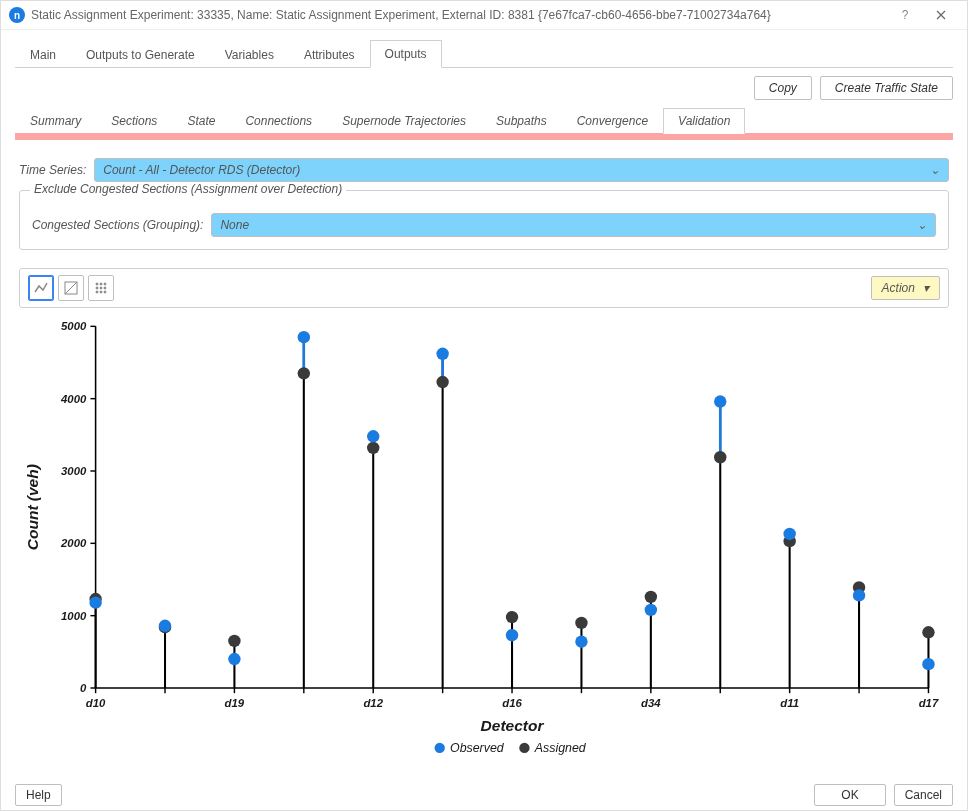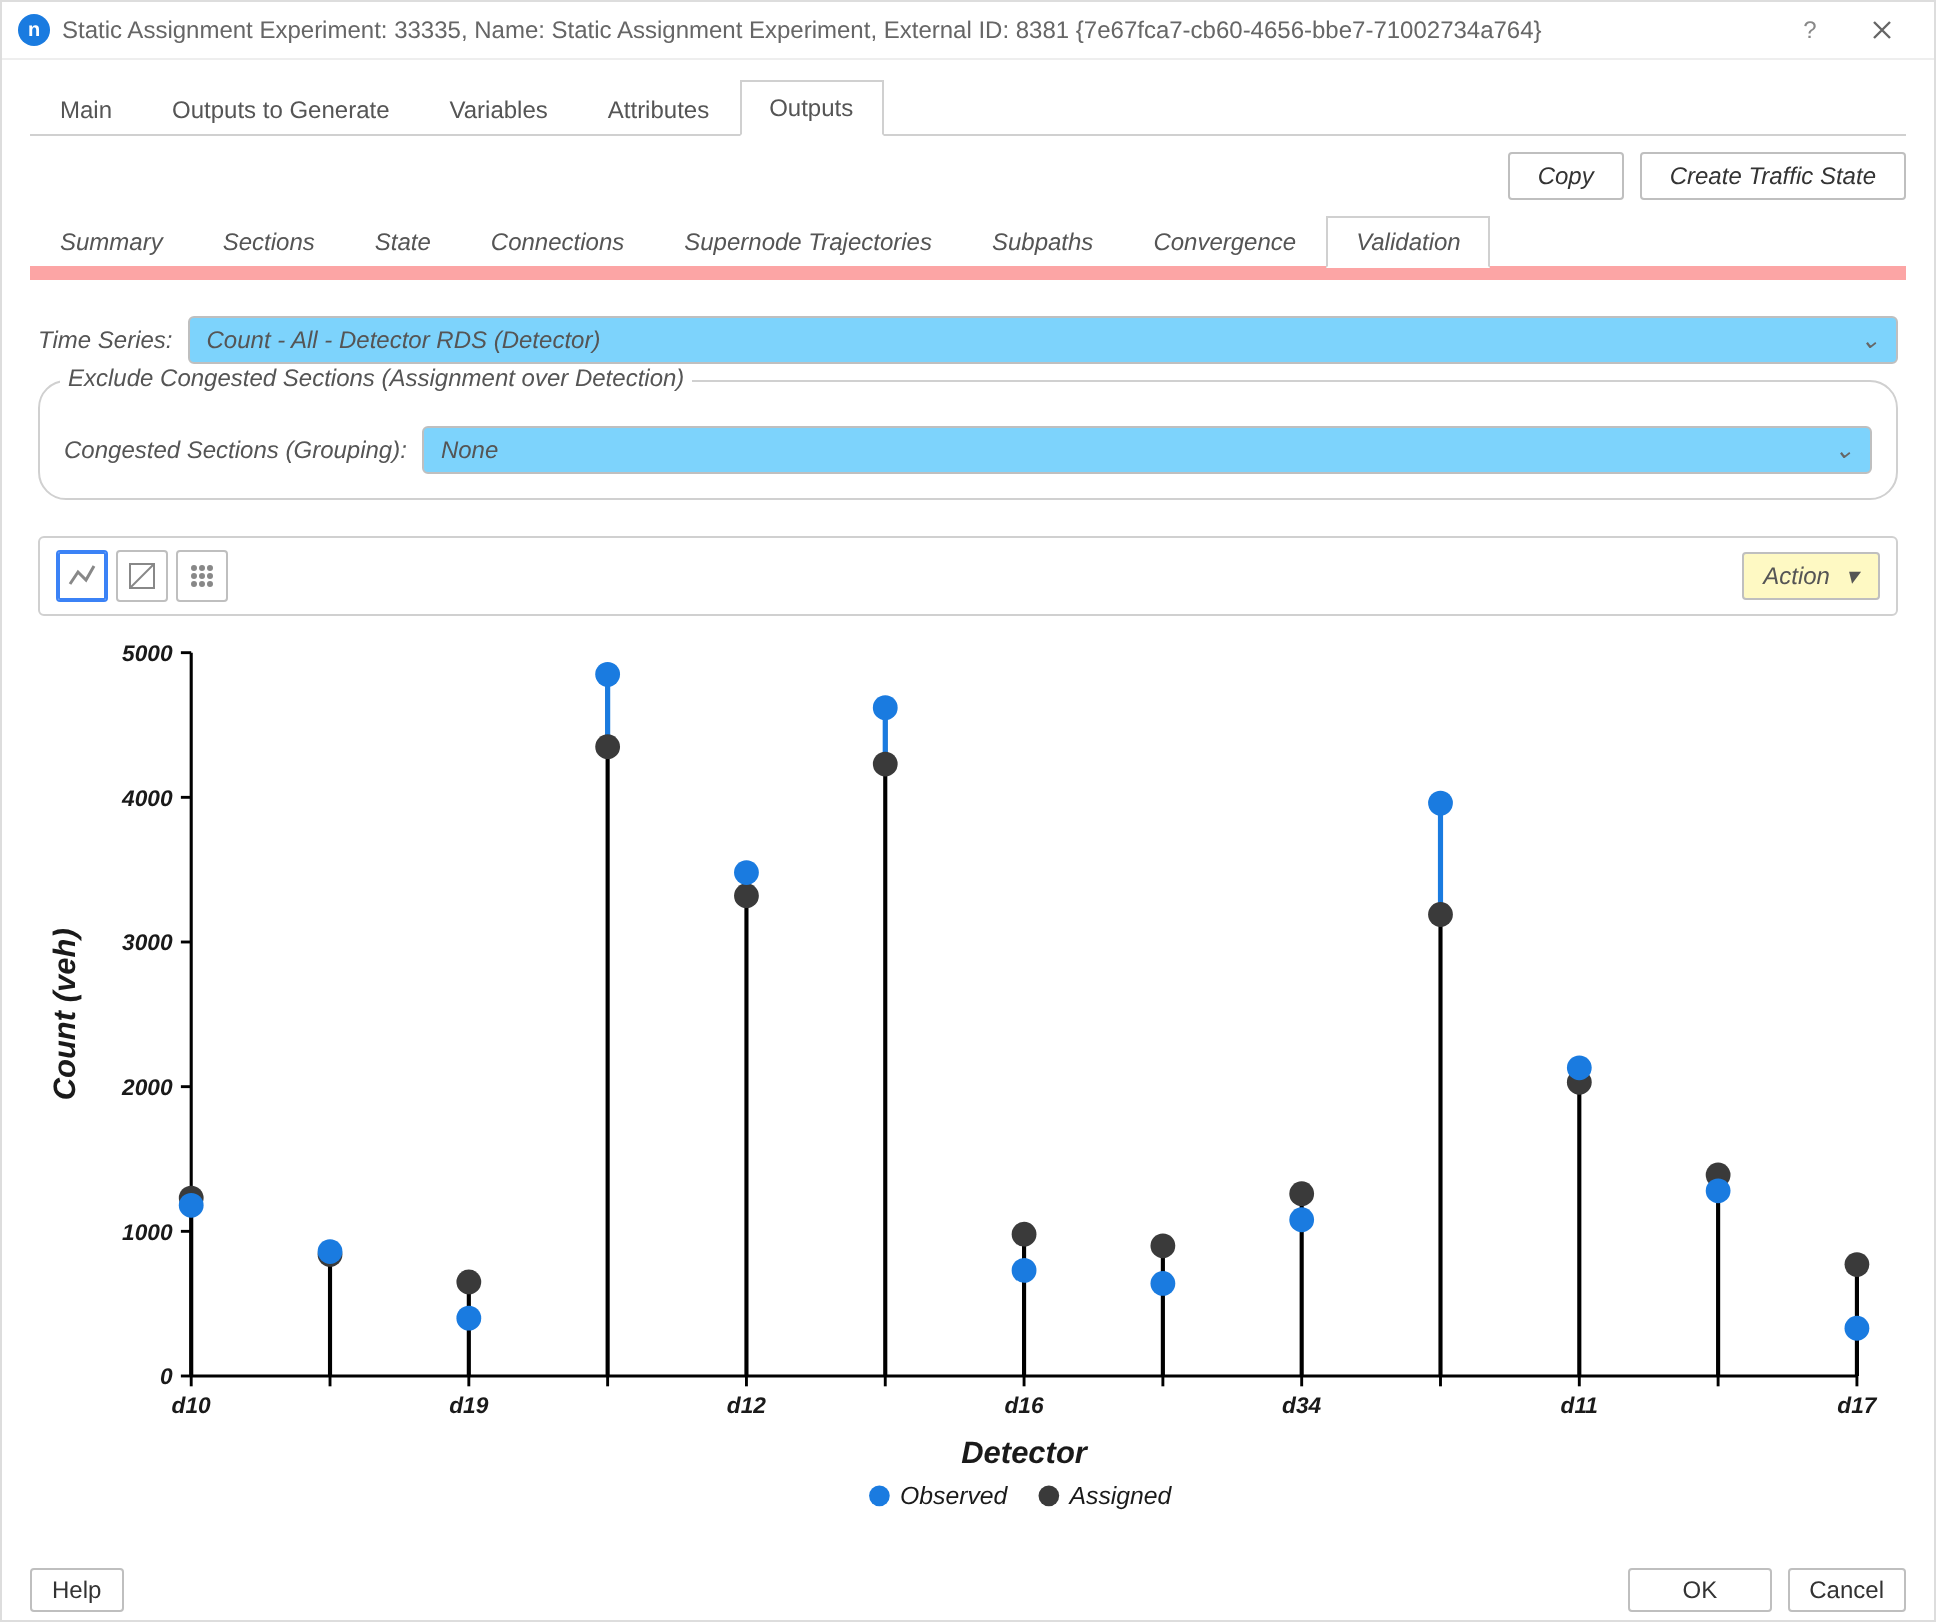--- a/index.html
+++ b/index.html
@@ -17,21 +17,21 @@
   .toolbar-row { display:flex; justify-content:flex-end; gap:8px; margin-bottom:8px; }
   .btn { border:1px solid #bfbfbf; background:#fff; padding: 4px 14px; border-radius:2px; color:#333; cursor:default; }
   .btn.small { padding:3px 10px; }
   .subtabs { display:flex; border-bottom:7px solid #fca5a5; }
   .subtab { padding:5px 14px; color:#555; cursor:default; border:1px solid transparent; border-bottom:none; margin-bottom:-1px; }
   .subtab.active { border-color:#d0d0d0; border-bottom:1px solid #fff; background:#fff; }
   .form-row { display:flex; align-items:center; padding:8px 4px; gap:8px; }
   .form-label { color:#555; white-space:nowrap; }
   .select { flex:1; border:1px solid #bfbfbf; border-radius:3px; padding:4px 8px; background:#7dd3fc; display:flex; align-items:center; justify-content:space-between; min-height: 24px;}
   .select .chev { color:#666; }
-  .groupbox { border:1px solid #d0d0d0; border-radius:14px; padding: 20px 12px 10px 12px; position:relative; margin: 0 4px 8px 4px;}
+  .groupbox { border:1px solid #d0d0d0; border-radius:3px; padding: 20px 12px 10px 12px; position:relative; margin: 0 4px 8px 4px;}
   .groupbox .legend { position:absolute; top:-9px; left:10px; background:#fff; padding:0 4px; color:#555; }
   .chart-toolbar { border:1px solid #d0d0d0; border-radius:3px; margin: 10px 4px 4px 4px; padding:6px 8px; display:flex; align-items:center; justify-content:space-between; }
   .ct-left { display:flex; gap:4px; }
   .ct-iconbtn { width:26px; height:26px; border:1px solid #bfbfbf; border-radius:2px; display:flex; align-items:center; justify-content:center; background:#fff;}
   .ct-iconbtn.active { border-color:#3b82f6; box-shadow: inset 0 0 0 1px #3b82f6; }
   .ct-iconbtn svg { stroke:#888; fill:none; }
   .action-btn { border:1px solid #bfbfbf; background:#fef9c3; padding:4px 10px; border-radius:2px; display:flex; align-items:center; gap:8px; }
   .chart-wrap { flex:1; display:flex; flex-direction:column; padding: 4px 8px 4px 0; }
   .chart-svg { width:100%; height:100%; }
   .footer { display:flex; justify-content:space-between; padding: 10px 14px; }

